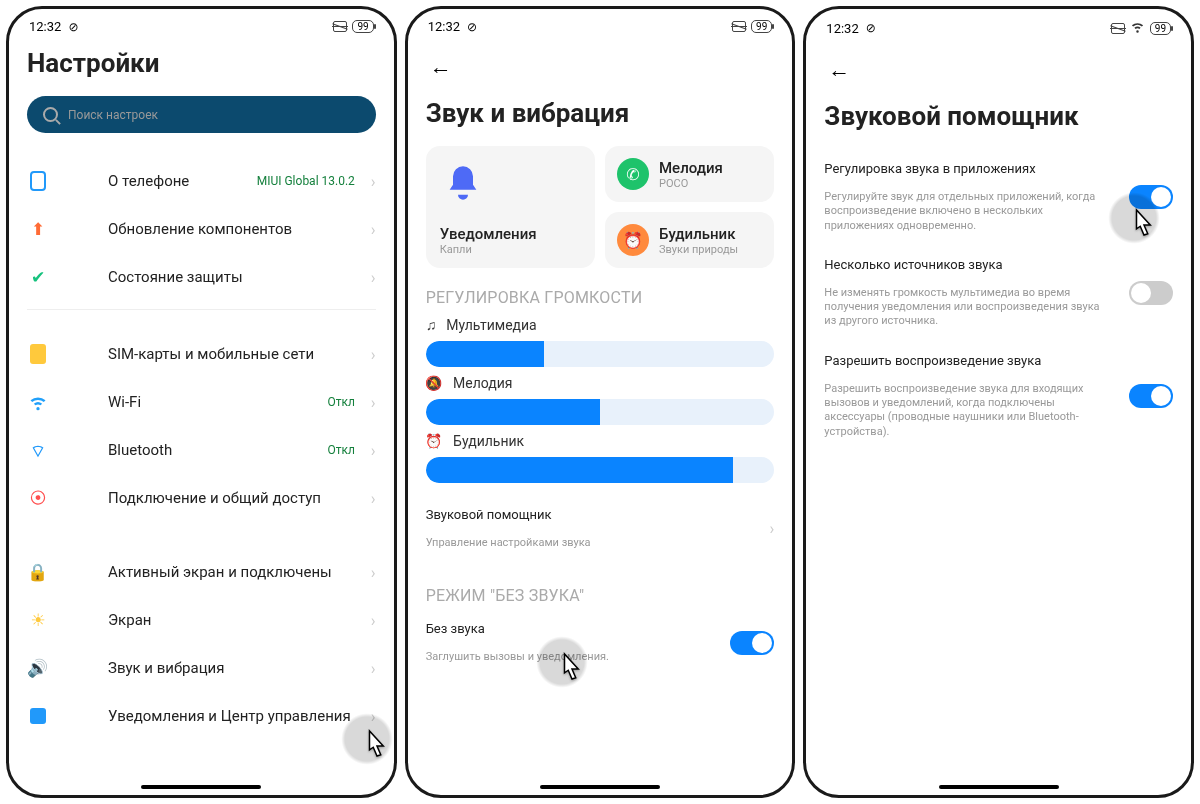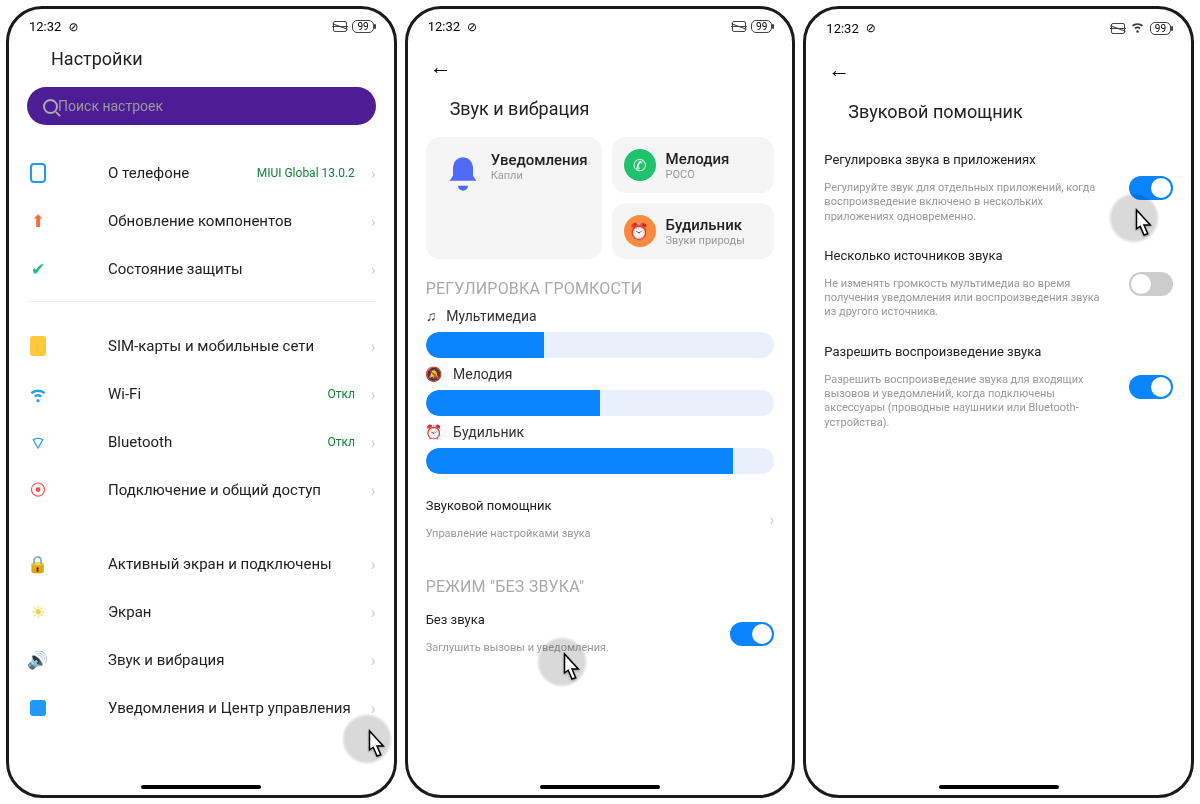--- a/index.html
+++ b/index.html
@@ -47,28 +47,27 @@
     position: relative;
   }
   .sim-off::before, .sim-off::after {
     content:""; position:absolute; background:#444; width:16px; height:1px; top:4px; left:-2px;
   }
   .sim-off::before { transform: rotate(20deg); }
 
   .page-content { flex: 1; overflow: hidden; padding: 0 18px; position: relative; }
   .back-btn { font-size: 22px; padding: 16px 4px 8px; cursor: pointer; }
   .page-title {
-    font-size: 18px; font-weight: 400; color: #222;
+    font-size: 26px; font-weight: 700; color: #222;
     padding: 10px 0 18px;
-    margin-left: 24px;
   }
   .search-box {
-    background: #4c1d95; border-radius: 24px;
-    padding: 11px 16px; display: flex; align-items: center;
-    color: #999; font-size: 14px; margin-bottom: 24px;
+    background: #0c4a6e; border-radius: 24px;
+    padding: 11px 16px; display: flex; gap: 10px; align-items: center;
+    color: #999; font-size: 12px; margin-bottom: 24px;
   }
   .search-icon { width: 15px; height: 15px; border: 2px solid #aaa; border-radius: 50%; position: relative; }
   .search-icon::after { content:""; position:absolute; width:6px; height:2px; background:#aaa; bottom:-3px; right:-5px; transform:rotate(45deg); }
 
   .list-row {
     display: flex; align-items: center; gap: 16px;
     padding: 13px 0; cursor: pointer;
   }
   .row-icon {
     width: 22px; height: 22px; display:flex; align-items:center; justify-content:center;
@@ -77,21 +76,21 @@
   .row-label { font-size: 15px; color: #222; flex: 1; margin-left: 43px; }
   .row-side { color: #15803d; font-size: 12px; }
   .chev { color: #ccc; font-size: 16px; }
   .divider { height: 1px; background: #eee; margin: 8px 0; }
   .spacer-big { height: 26px; }
 
   
   .cards-grid { display: grid; grid-template-columns: 1fr 1fr; gap: 10px; margin-bottom: 14px; }
   .card {
     background: #f5f5f5; border-radius: 14px; padding: 14px 14px 12px;
-    display:flex; flex-direction:row; gap:5px;
+    display:flex; flex-direction:column; gap:11px;
   }
   .card.tall { grid-row: span 2; justify-content: space-between; }
   .card.mini { flex-direction: row; align-items: center; gap: 10px; padding: 12px; }
   .card-icon-big {
     width: 46px; height: 46px; display:flex; align-items:center; justify-content:center;
     font-size: 30px;
   }
   .card-icon-sm {
     width: 32px; height: 32px; border-radius: 50%; display:flex; align-items:center; justify-content:center;
     font-size: 16px; color:#fff;

